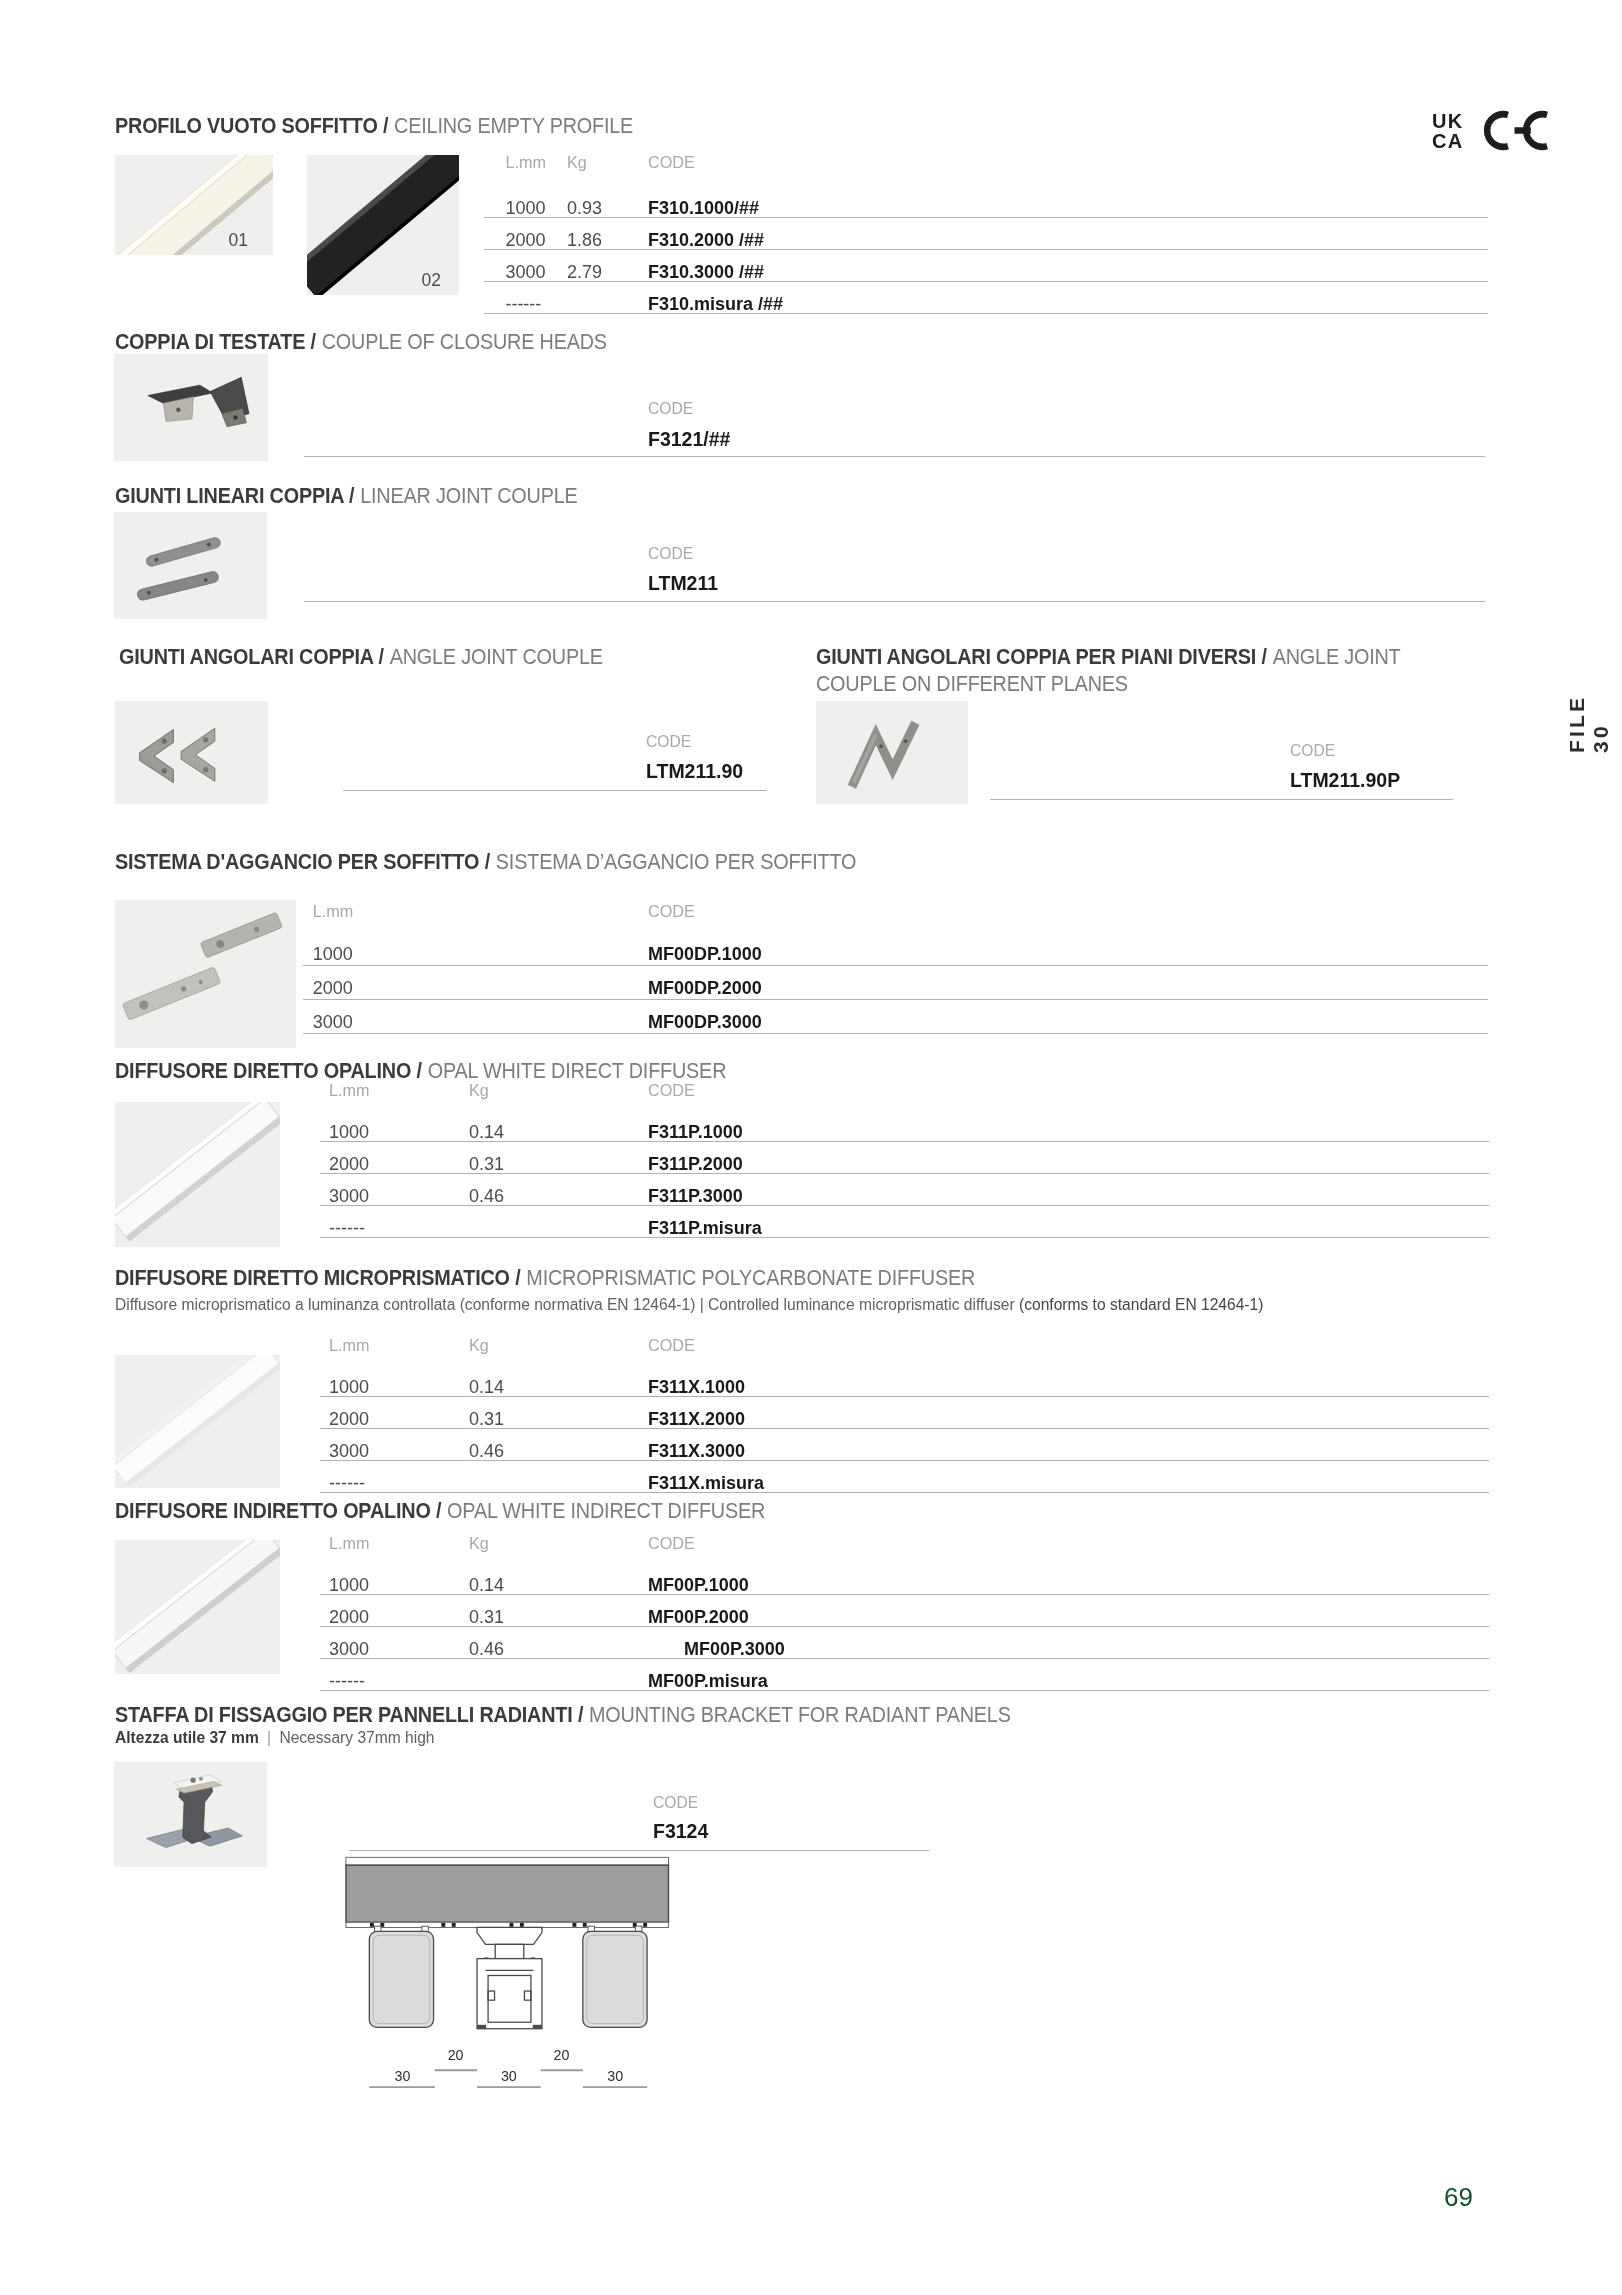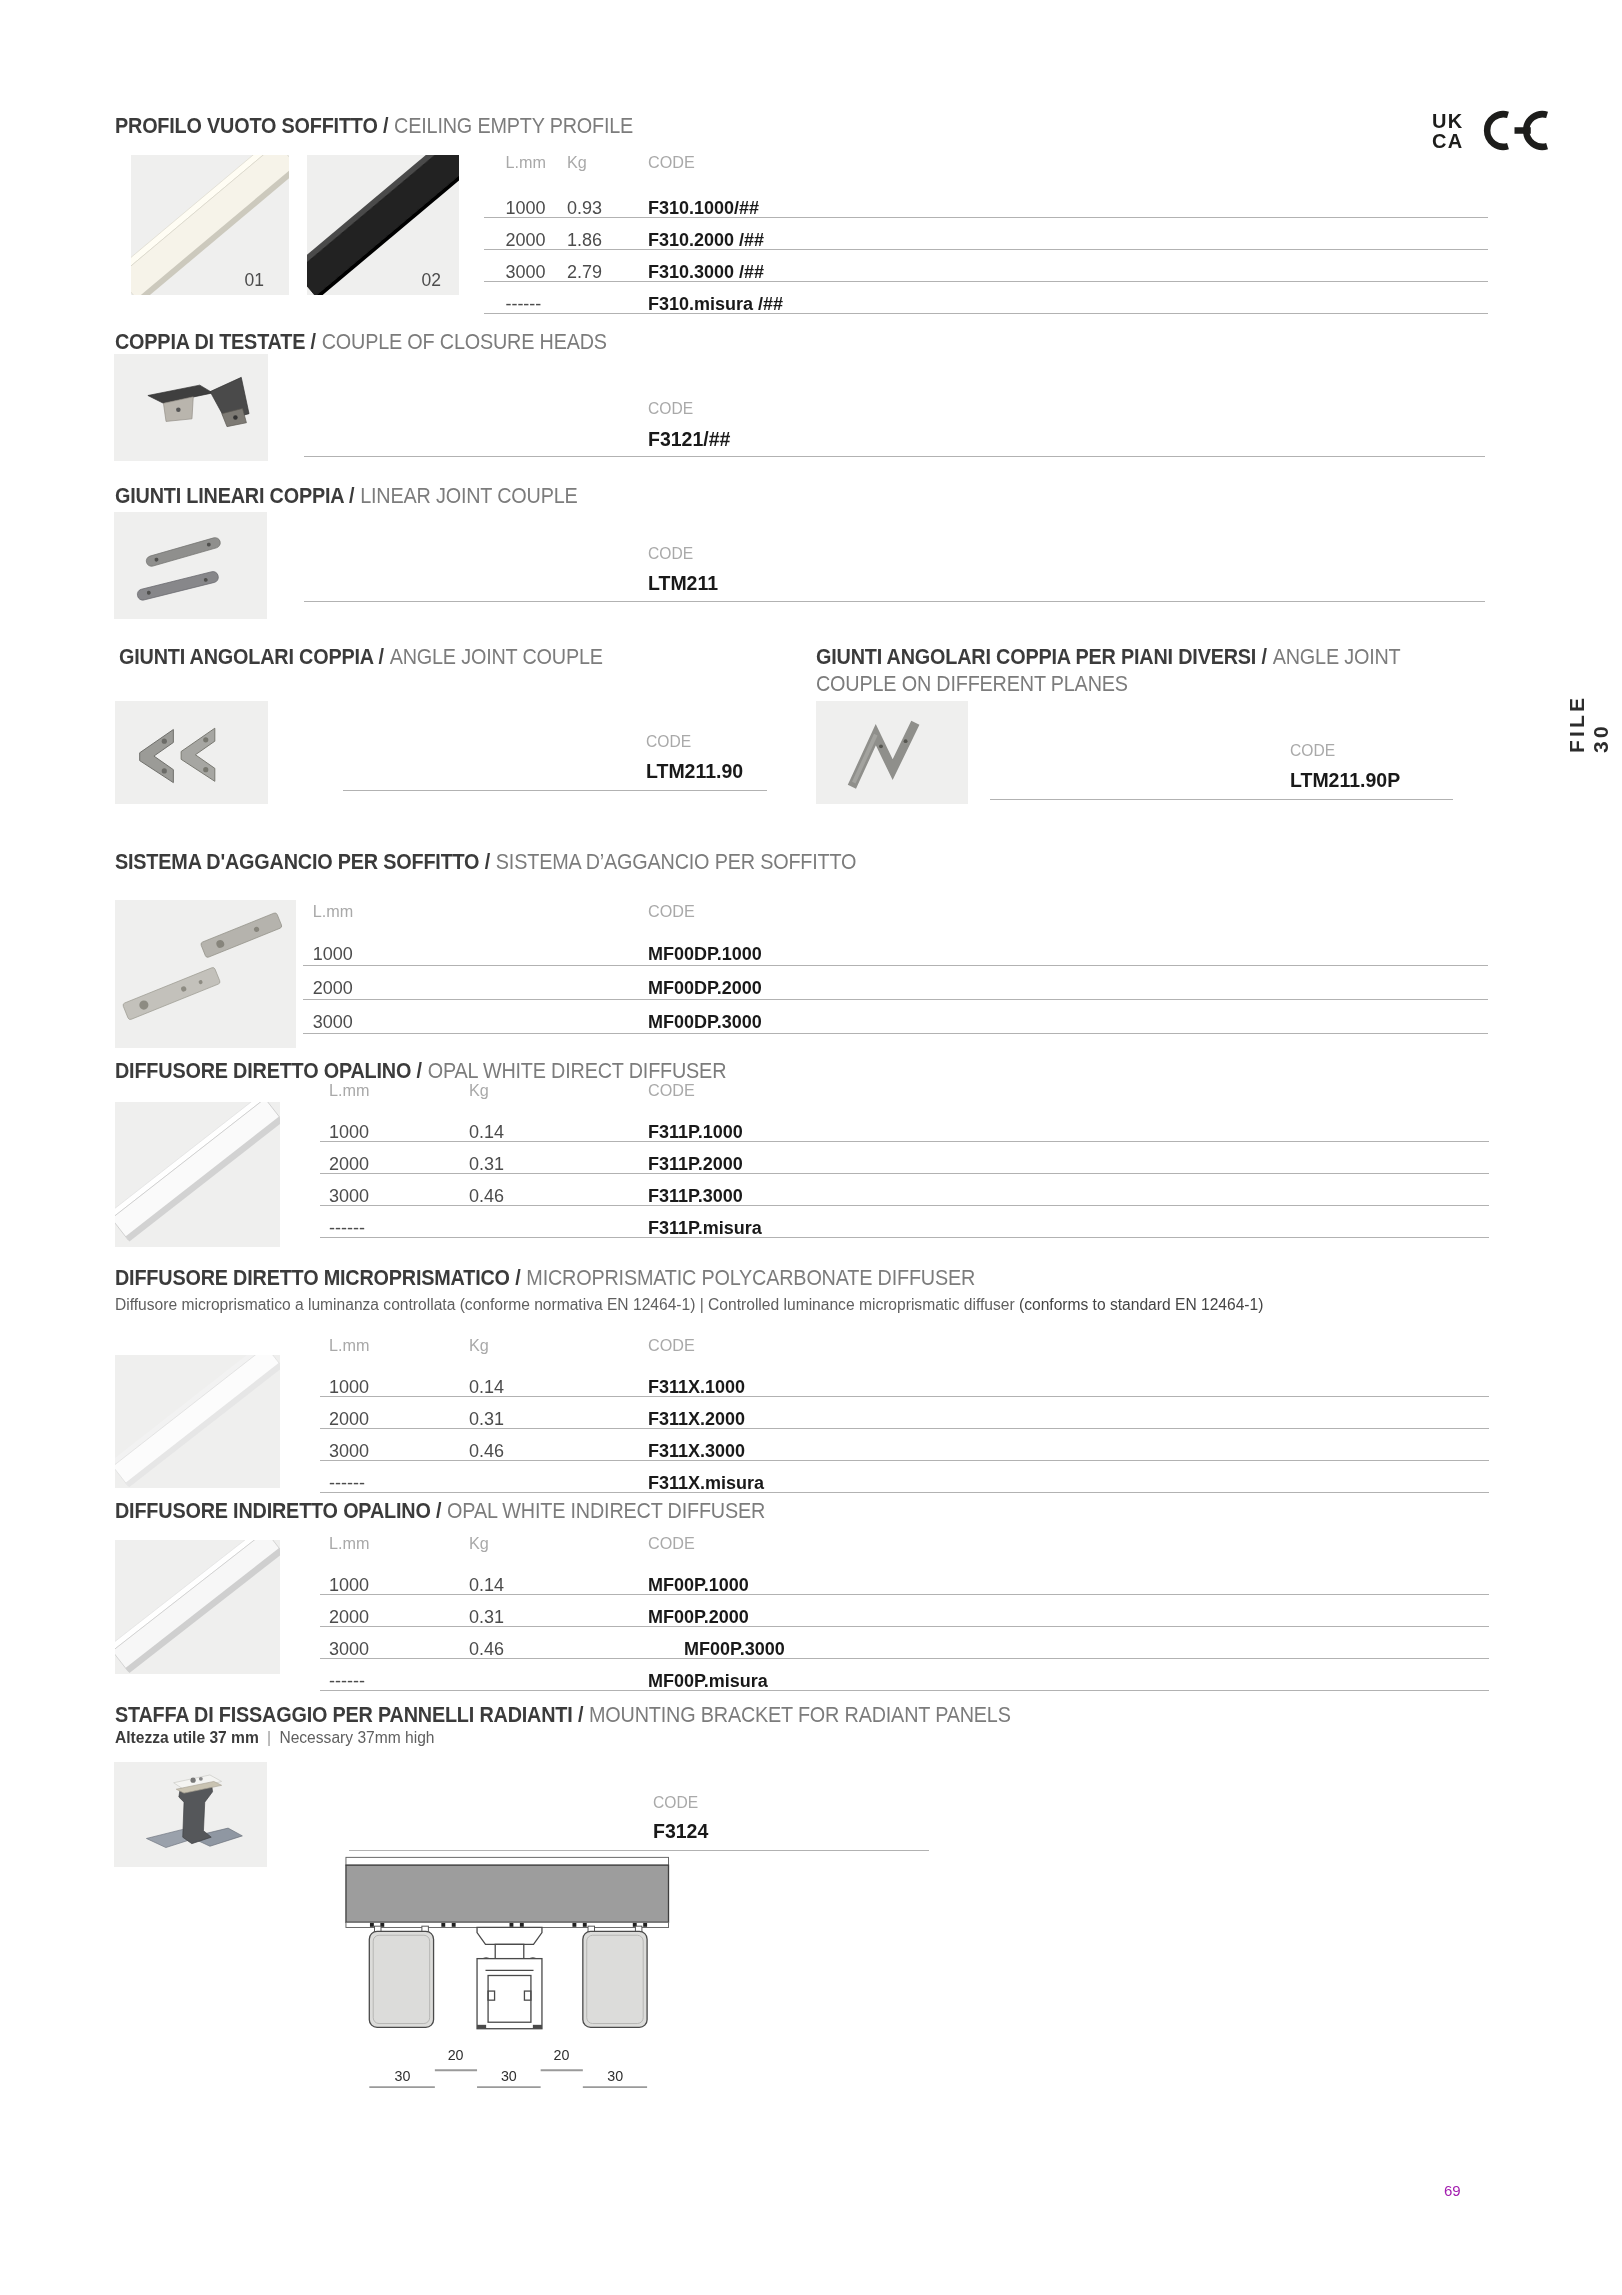--- a/index.html
+++ b/index.html
@@ -24,21 +24,21 @@
   .code-label { font-size:15.6px; color:#a9a9a9; font-weight:300; }
   .code-val { font-size:19.5px; font-weight:700; color:#191919; white-space:nowrap; }
   .rule { height:1.3px; background:#b2b2b2; }
   .subtitle { font-size:15.6px; font-weight:300; color:#5f5f5f; white-space:nowrap; }
   .sub-b { font-weight:700; color:#3b3b3b; }
   .sub-sep { color:#9a9a9a; padding:0 3.9px; }
   .sub-std { color:#454545; font-weight:400; }
   .ukca { font-size:20px; font-weight:800; letter-spacing:1.3px; line-height:19.5px; color:#1d1d1b; }
   .file-label { writing-mode:vertical-rl; transform:rotate(180deg); font-size:21px;
                 font-weight:700; letter-spacing:3.2px; color:#2c2c2c; }
-  .pagenum { font-size:15px; color:#a21caf; font-weight:400; }
+  .pagenum { font-size:26px; color:#14532d; font-weight:400; }
   svg { display:block; }
 </style>
 </head>
 <body>
 
 <div class="abs ukca" style="left:1392px; top:112px;margin-left:40px;">
   <div>UK</div>
   <div>CA</div>
 </div>
 <div class="abs" style="left:1474px; top:109px;">
@@ -46,21 +46,21 @@
     <path d="M 52 9 A 25 25 0 1 0 52 57" fill="none" stroke="#1d1d1b" stroke-width="10"></path>
     <path d="M 112 9 A 25 25 0 1 0 112 57" fill="none" stroke="#1d1d1b" stroke-width="10"></path>
     <line x1="62" y1="33" x2="87" y2="33" stroke="#1d1d1b" stroke-width="10"></line>
   </svg>
 </div>
 
 <div class="abs sec-title" style="left:115px; top:112px;">
   <span class="t-it">PROFILO VUOTO SOFFITTO /</span><span class="t-en">CEILING EMPTY PROFILE</span>
 </div>
 
-<div class="abs imgbox" style="left:115px; top:155px; width:158px; height:140px;margin-left:16px;">
+<div class="abs imgbox" style="left:115px; top:155px; width:158px; height:100px;">
   <svg width="158" height="140" viewBox="0 0 243 215">
     <g transform="rotate(-40 120 105)">
       <rect x="-40" y="68" width="320" height="10" fill="#fffdf4" stroke="#dcd9cc" stroke-width="1"></rect>
       <rect x="-40" y="78" width="320" height="46" fill="#f6f3e9" stroke="#d6d3c6" stroke-width="1"></rect>
       <rect x="-40" y="122" width="320" height="9" fill="#ccc9bd"></rect>
     </g>
   </svg>
   <span class="img-label" style="right:25px;">01</span>
 </div>
 

